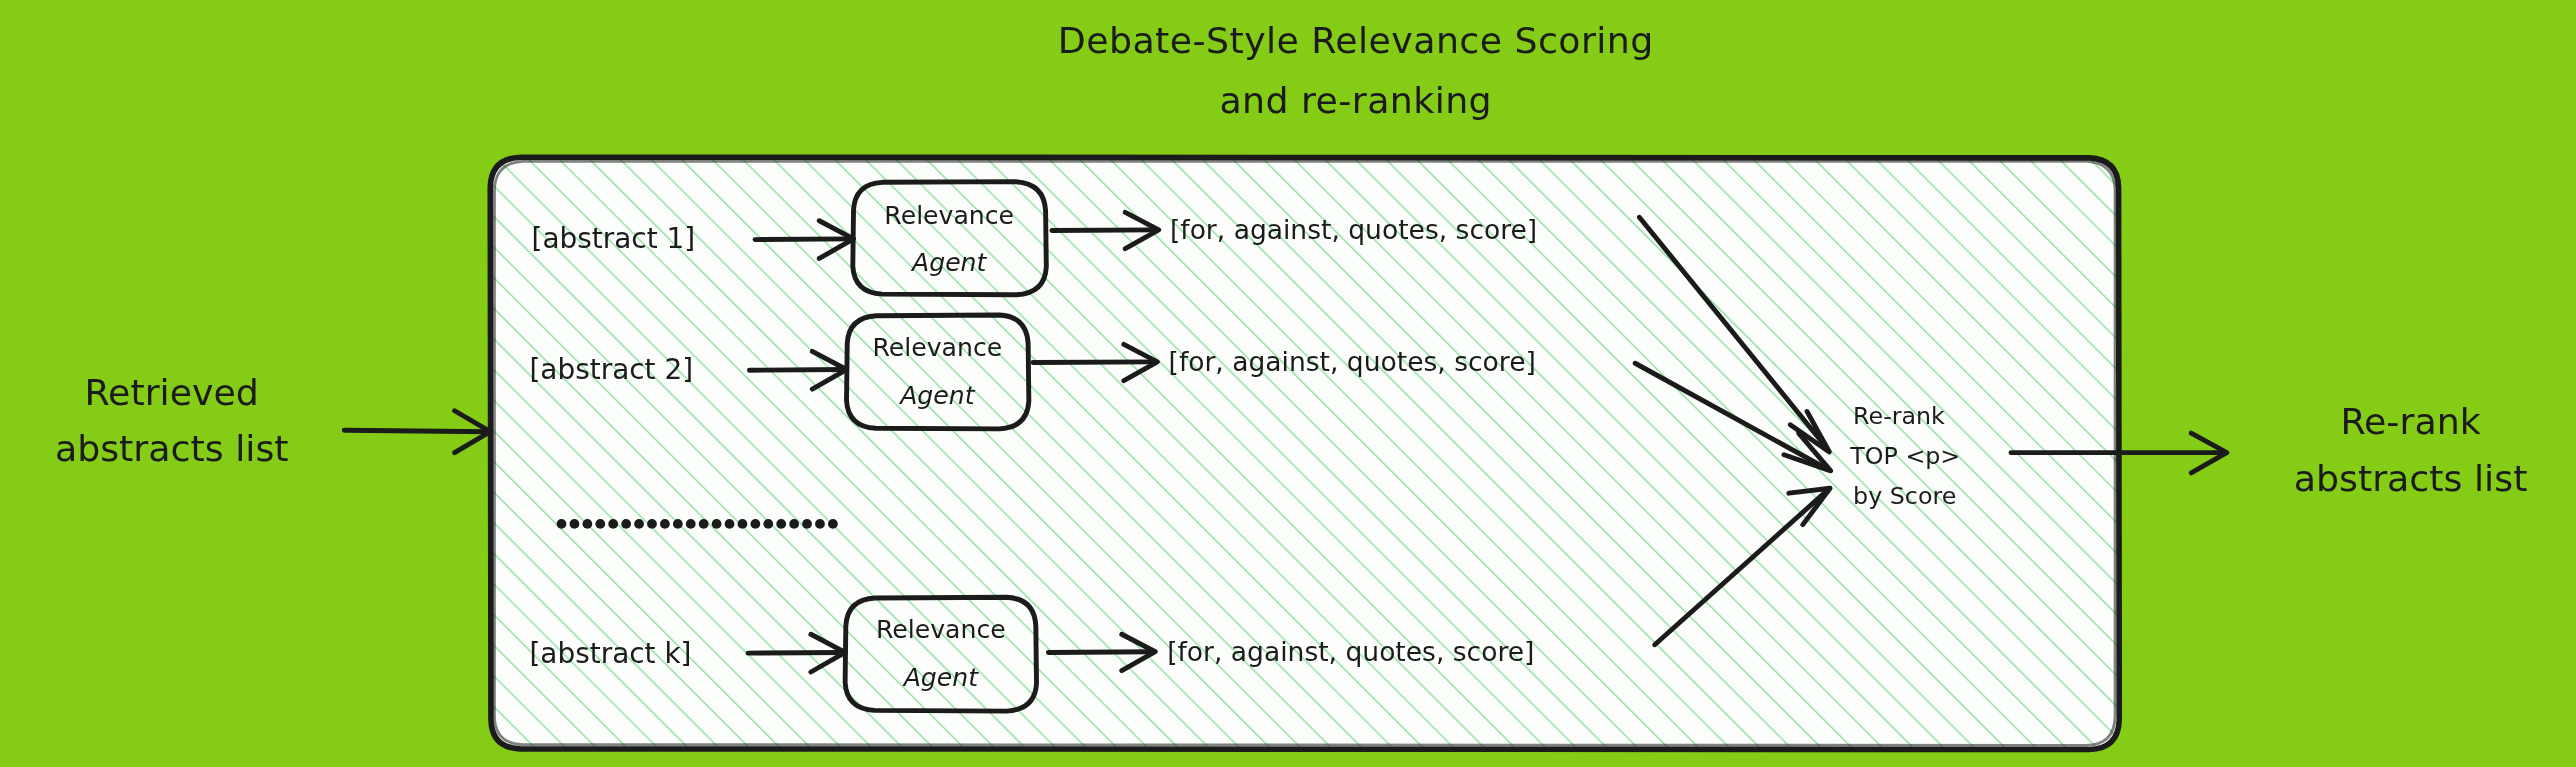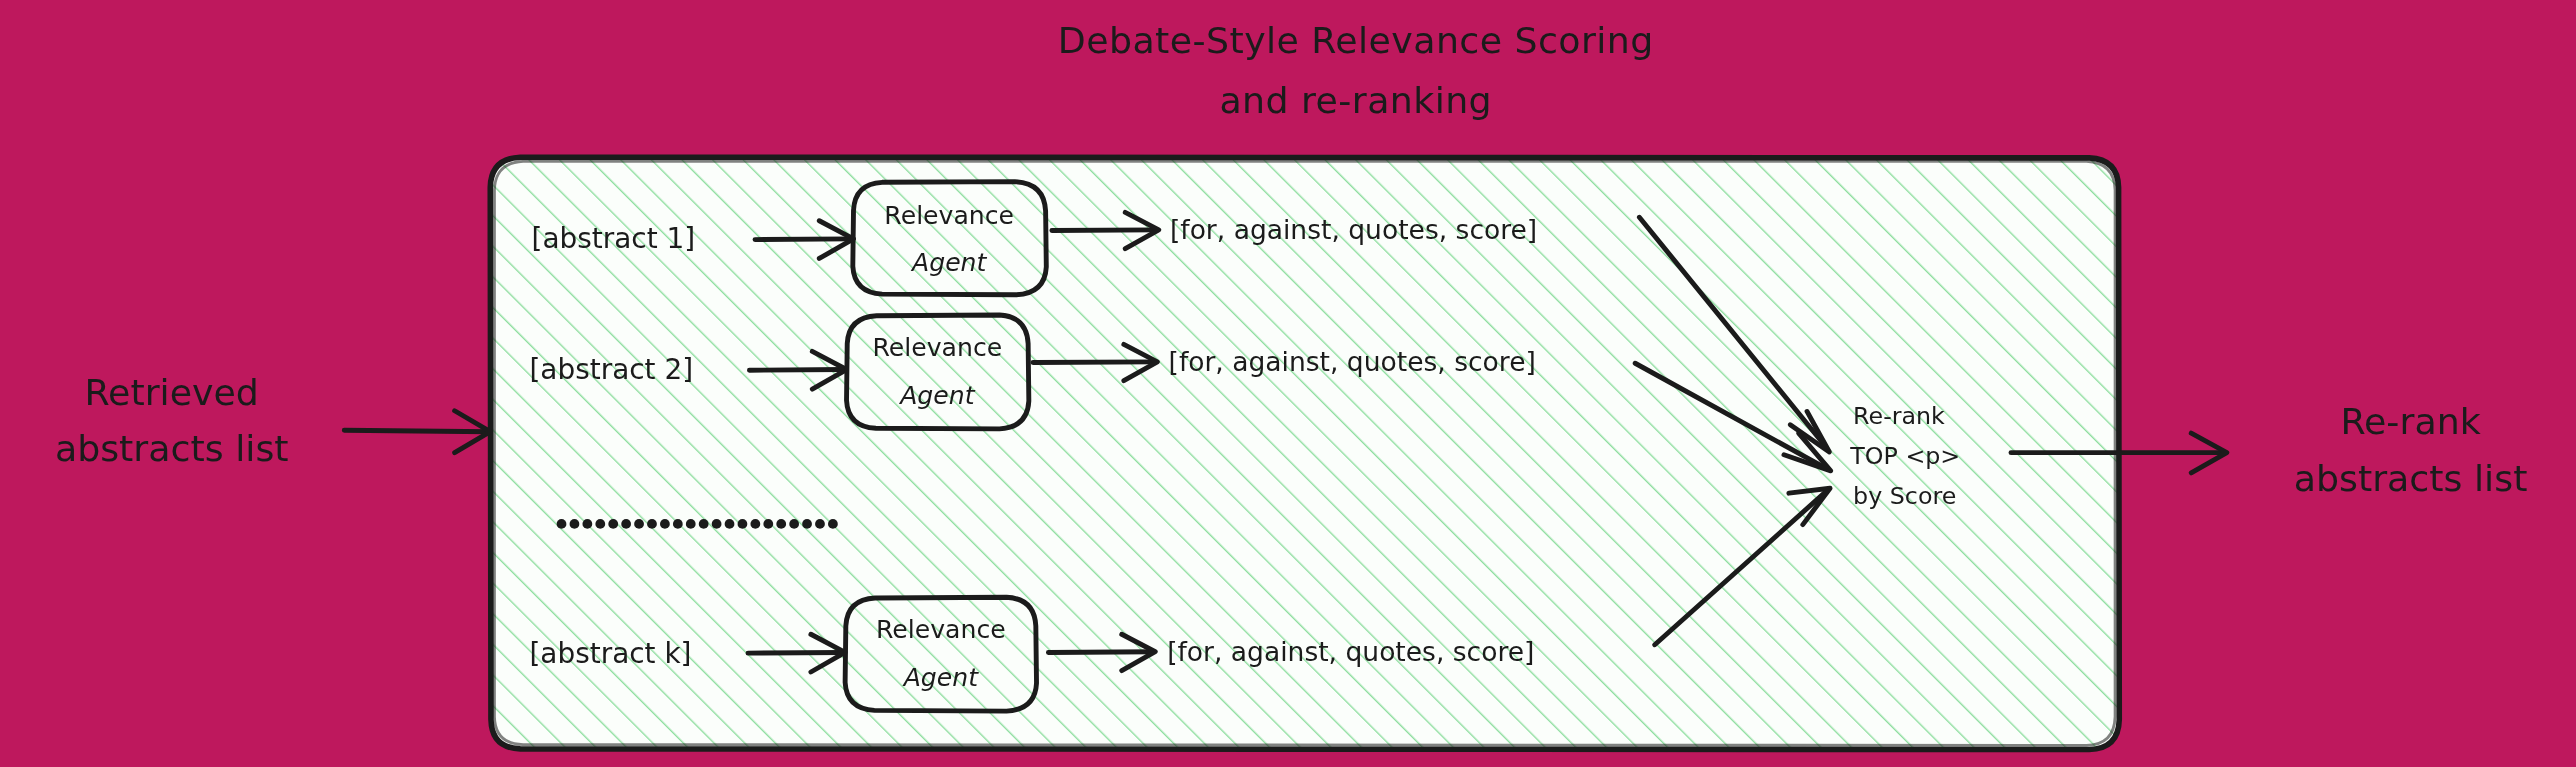--- a/index.html
+++ b/index.html
@@ -8,21 +8,21 @@
     padding: 0;
     background: #ffffff;
   }
   body {
     font-family: "DejaVu Sans", sans-serif;
   }
   #stage {
     position: relative;
     width: 2576px;
     height: 767px;
-    background: #be185d;
+    background: #84cc16;
     overflow: hidden;
   }
   #stage svg.layer {
     position: absolute;
     left: 0;
     top: 0;
     width: 2576px;
     height: 767px;
   }
   .hand {

